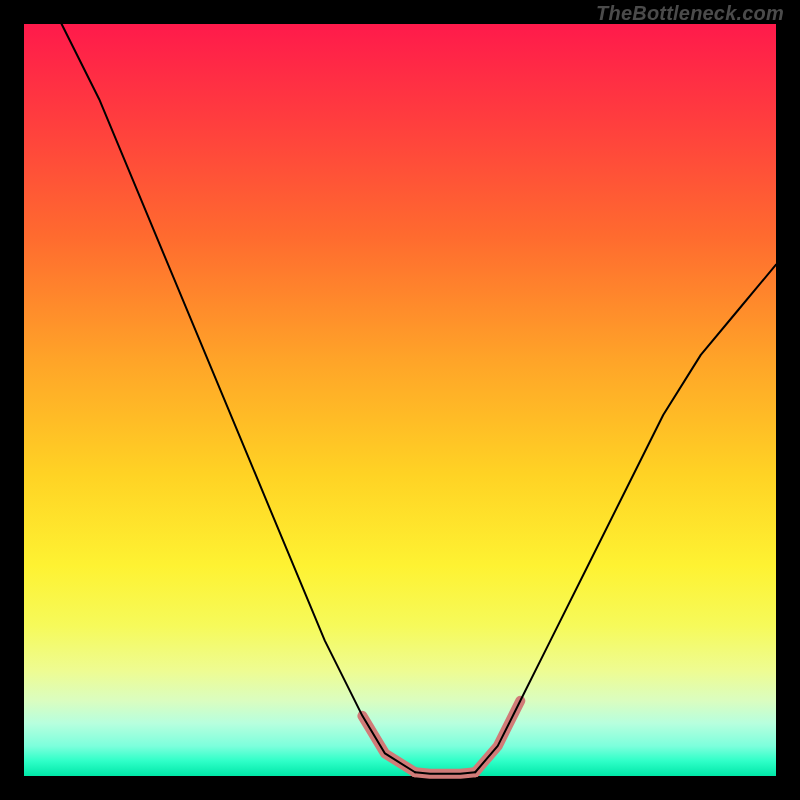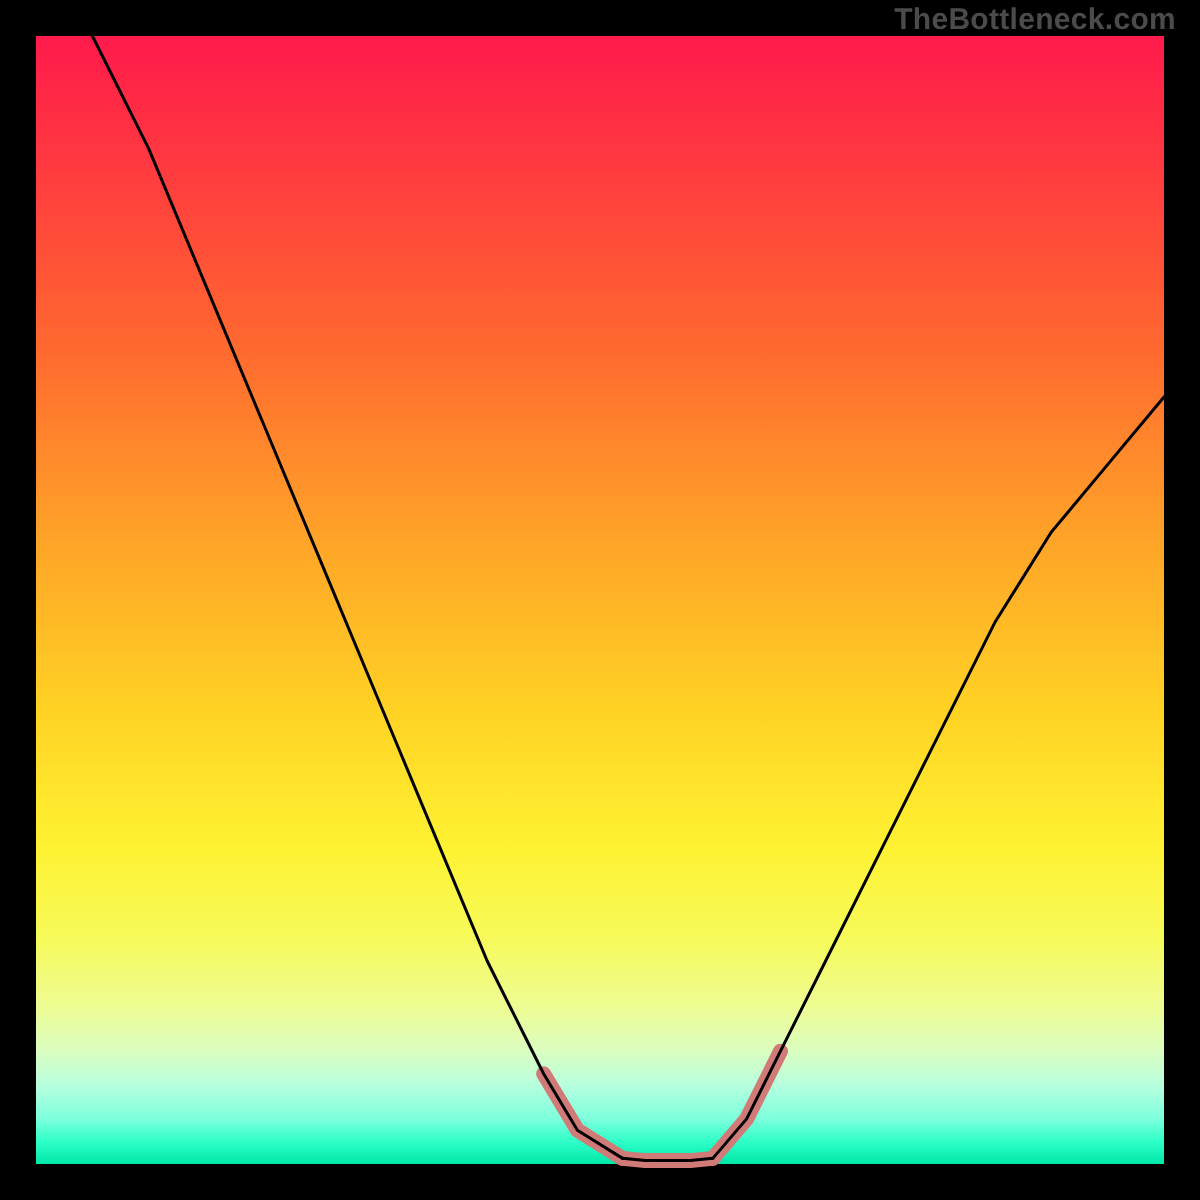--- a/index.html
+++ b/index.html
@@ -43,20 +43,21 @@
   }
   .watermark {
     position: absolute;
     top: 2px;
     right: 16px;
     font-size: 20px;
     font-weight: 600;
     color: #4b4b4b;
     letter-spacing: 0.2px;
     user-select: none;
+    font-style: italic;
   }
   svg.curve-layer {
     position: absolute;
     left: 0;
     top: 0;
     width: 752px;
     height: 752px;
     overflow: visible;
   }
 </style>

